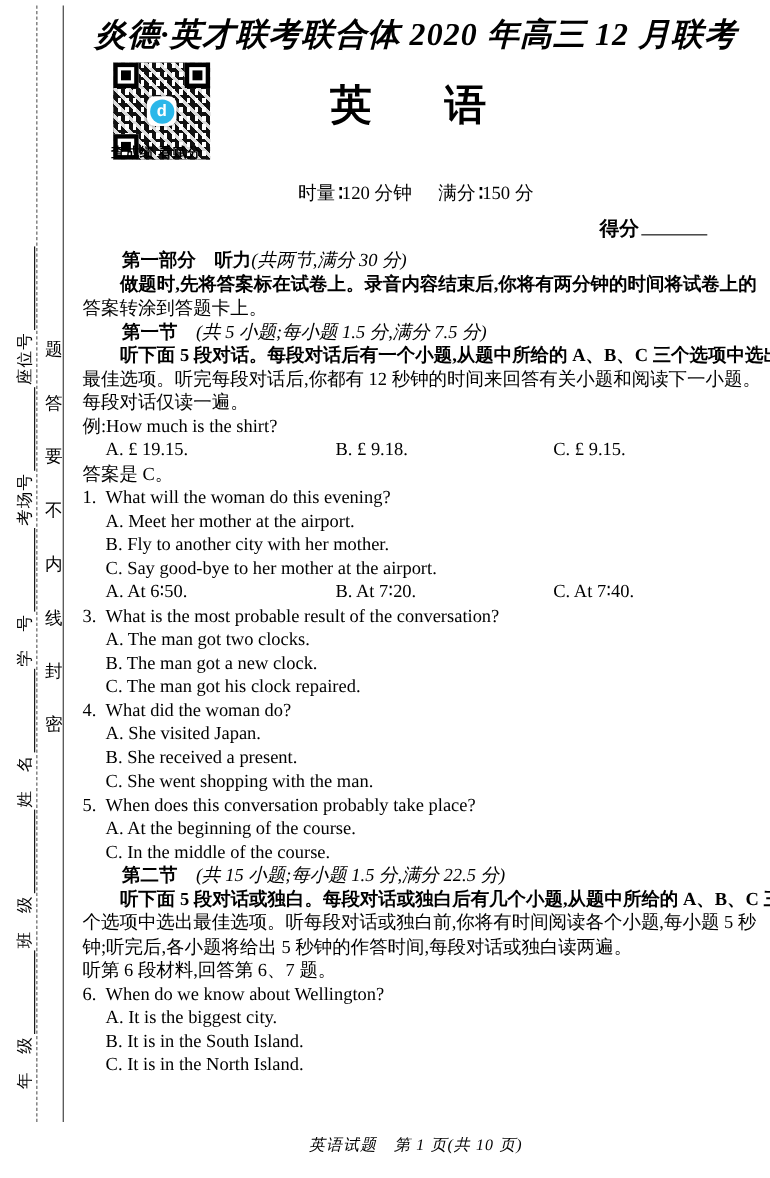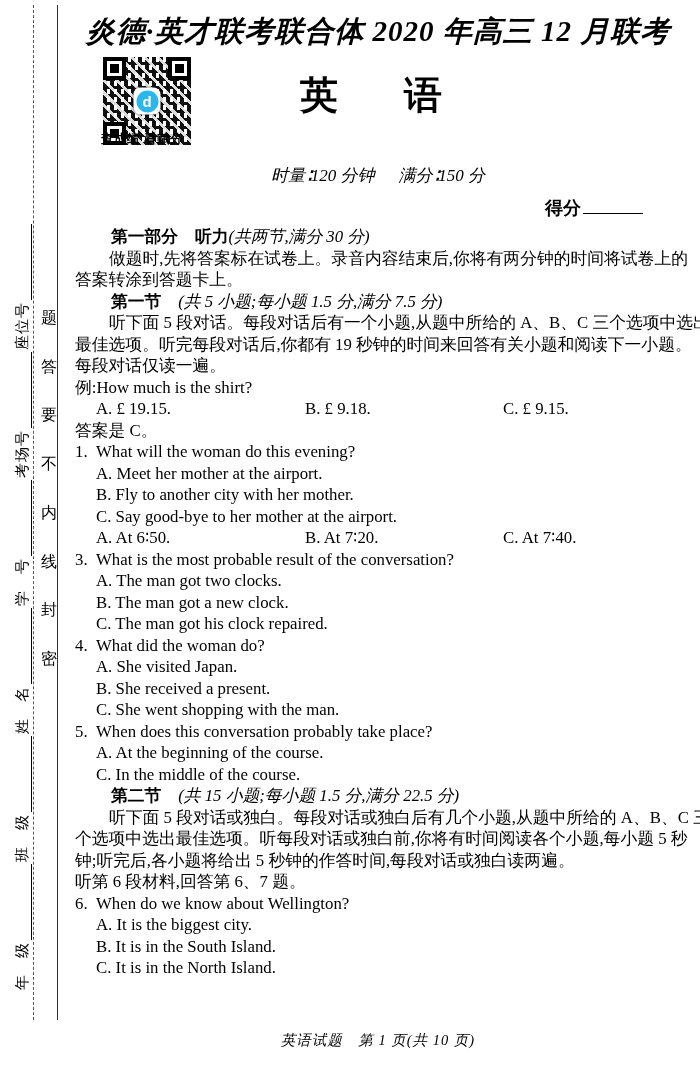--- a/index.html
+++ b/index.html
@@ -47,31 +47,31 @@
     text-align:center;}
   .qr-caption{position:absolute;left:101px;top:131px;width:110px;
     font:600 12.5px "Liberation Sans","DejaVu Sans",sans-serif;letter-spacing:.5px;}
   
   .main-title{position:absolute;left:60px;right:4px;top:12px;text-align:center;
     font-style:italic;font-weight:700;font-size:29px;letter-spacing:1px;}
   .subject{position:absolute;left:60px;right:4px;top:70px;text-align:center;
     font-family:"Liberation Sans","DejaVu Sans",sans-serif;
     font-weight:700;font-size:38px;letter-spacing:14px;}
   .meta{position:absolute;left:60px;right:4px;top:164px;display:flex;
-    justify-content:center;gap:24px;font-size:17px;font-style:italic;}
+    justify-content:center;gap:24px;font-size:17px;}
   .score{position:absolute;left:545px;top:196px;
     font:700 18px "Liberation Sans","DejaVu Sans",sans-serif;}
   .score-line{display:inline-block;width:60px;height:15px;
     border-bottom:1.6px solid #000;margin-left:2px;}
   
   .paper-body{position:absolute;left:75px;top:226px;width:614px;font-size:16.8px;}
   .ln{height:21.5px;line-height:21.5px;white-space:nowrap;position:relative;}
   .hd{font-family:"Liberation Sans","DejaVu Sans",sans-serif;font-weight:700;margin-left:36px;}
   .kai{font-style:italic;}
-  .indent{padding-left:34px;}
+  .indent{padding-left:34px;font-weight:bold;}
   .opt{padding-left:21px;}
   .qnum{display:inline-block;width:21px;}
   .optrow span{position:absolute;top:0;}
   .oA{left:21px;} .oB{left:230px;} .oC{left:428px;}
   .footer{position:absolute;left:60px;right:4px;top:1031px;text-align:center;
     font-size:14.5px;font-style:italic;letter-spacing:1px;}
 </style>
 </head>
 <body>
 
@@ -131,21 +131,21 @@
   <div class="ln">
     <span class="hd">第一部分　听力</span><span class="kai">(共两节,满分 30 分)</span>
   </div>
   <div class="ln indent">做题时,先将答案标在试卷上。录音内容结束后,你将有两分钟的时间将试卷上的</div>
   <div class="ln">答案转涂到答题卡上。</div>
 
   <div class="ln">
     <span class="hd">第一节</span>　<span class="kai">(共 5 小题;每小题 1.5 分,满分 7.5 分)</span>
   </div>
   <div class="ln indent">听下面 5 段对话。每段对话后有一个小题,从题中所给的 A、B、C 三个选项中选出</div>
-  <div class="ln">最佳选项。听完每段对话后,你都有 19 秒钟的时间来回答有关小题和阅读下一小题。</div>
+  <div class="ln">最佳选项。听完每段对话后,你都有 12 秒钟的时间来回答有关小题和阅读下一小题。</div>
   <div class="ln">每段对话仅读一遍。</div>
 
   <div class="ln">例:How much is the shirt?</div>
   <div class="ln optrow">
     <span class="oA">A. £ 19.15.</span>
     <span class="oB">B. £ 9.18.</span>
     <span class="oC">C. £ 9.15.</span>
   </div>
   <div class="ln">答案是 C。</div>
 

